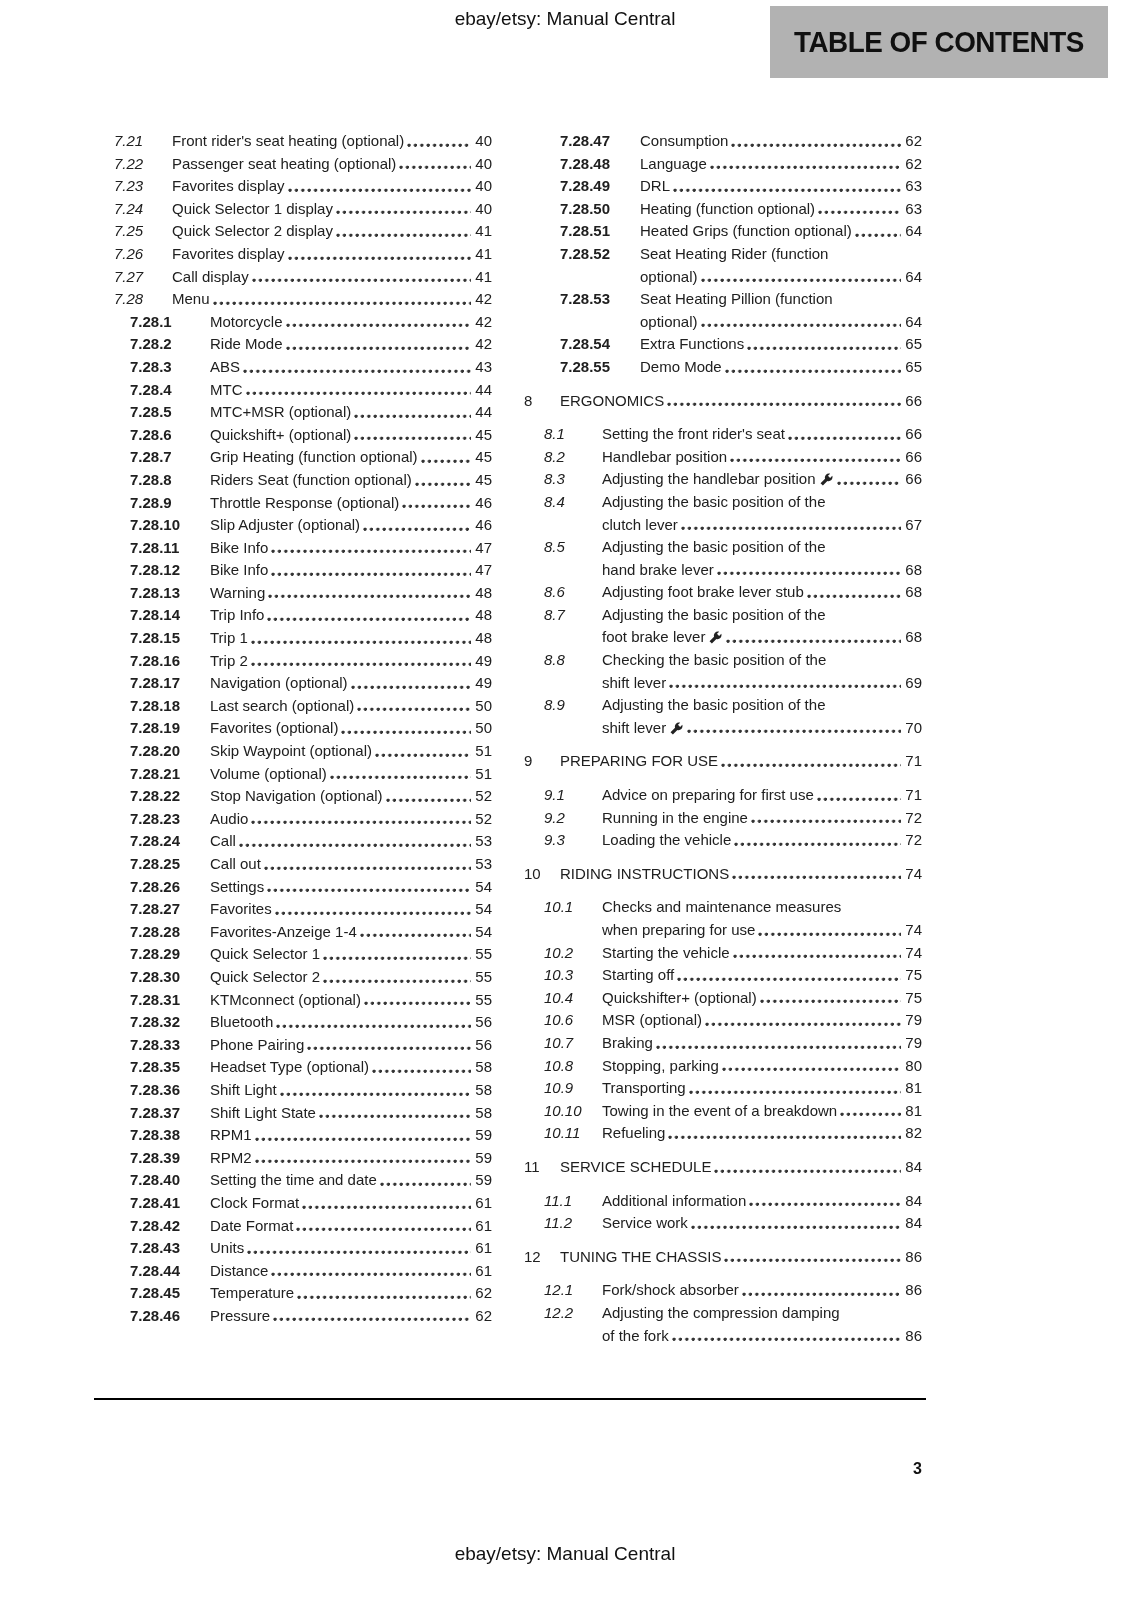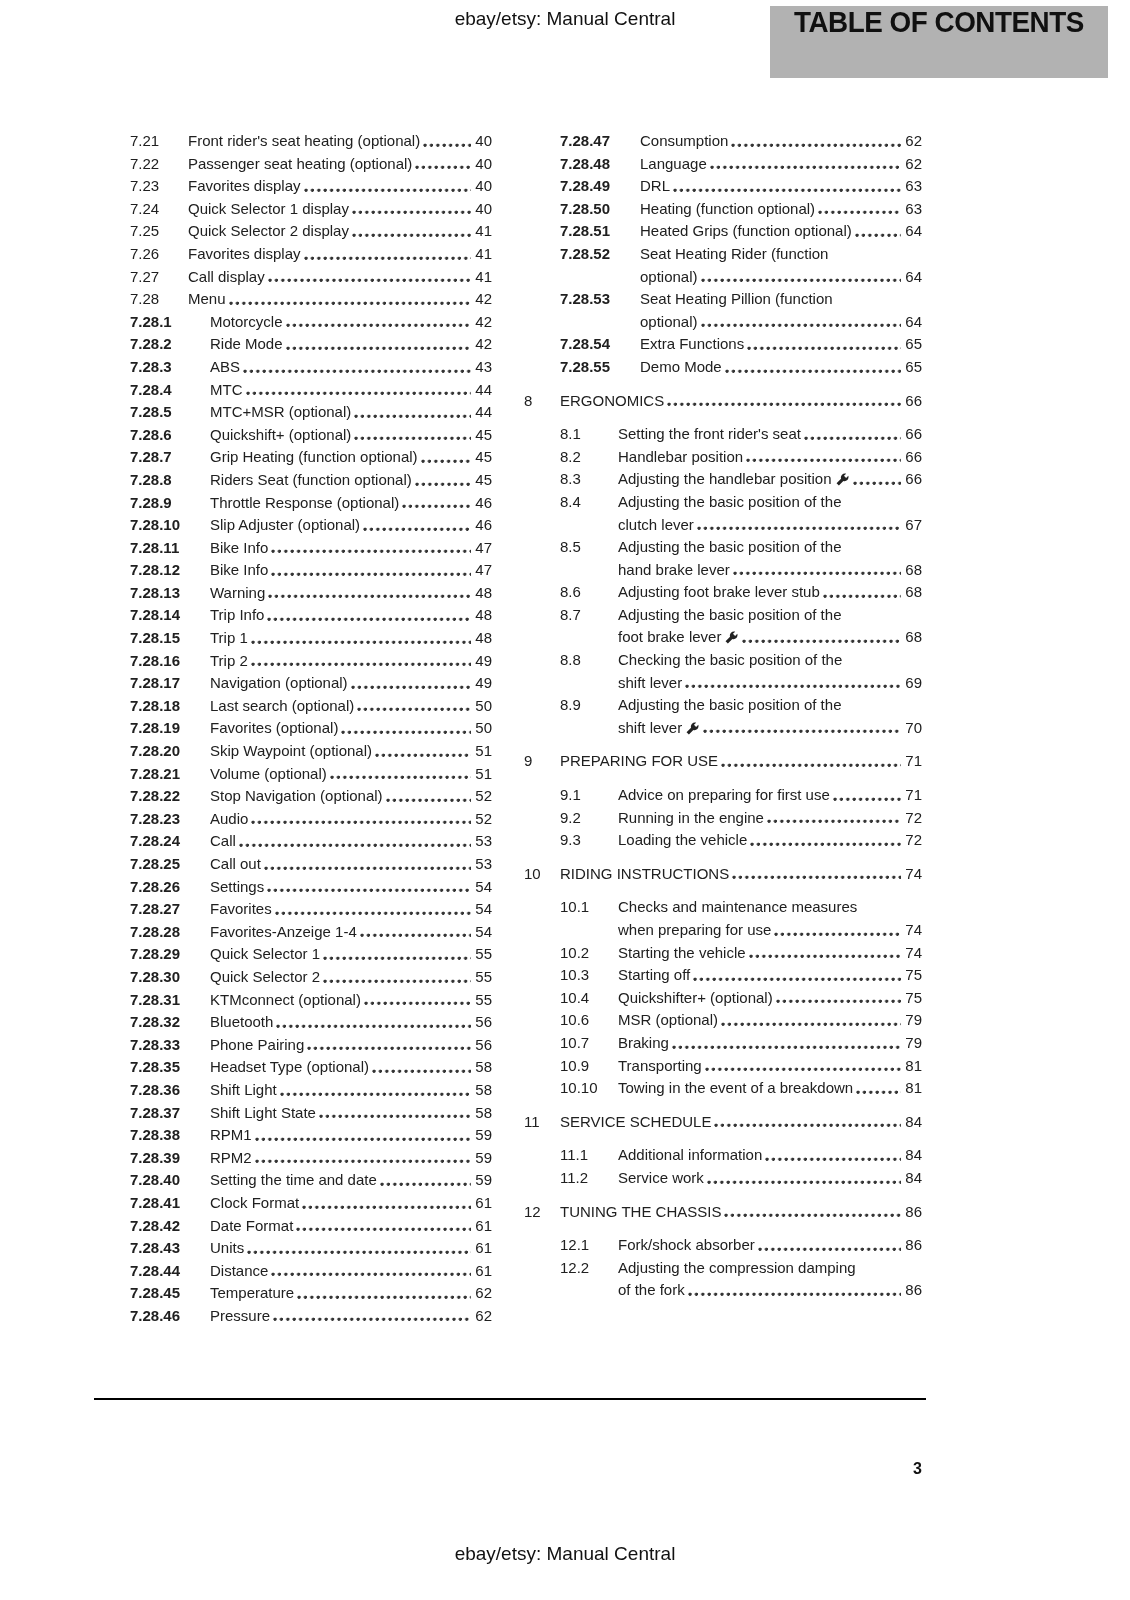--- a/index.html
+++ b/index.html
@@ -12,37 +12,37 @@
     position: relative;
     overflow: hidden;
   }
   .top-label {
     position: absolute; top: 8px; left: 0; width: 1130px;
     text-align: center; font-size: 19px; color: #111;
   }
   .title-box {
     position: absolute; top: 6px; left: 770px; width: 338px; height: 72px;
     background: #b2b2b2;
-    display: flex; justify-content: center;
+    display: flex; align-items: center; justify-content: center;
   }
   .title-box span {
     font-weight: bold; font-size: 29px; color: #101010;
     letter-spacing: -0.5px; transform: scaleX(0.96);
     white-space: nowrap;
   }
   .toc-wrap {
     position: absolute; top: 130px; left: 94px; width: 828px;
     display: flex; gap: 32px;
   }
   .col { width: 398px; }
   .row { display: flex; font-size: 15px; line-height: 22.6px; }
   .row .num { flex: 0 0 auto; }
   .row.lvl0 { margin: 11px 0; }
   .row.lvl0 .num { width: 36px; margin-left: 0; }
-  .row.lvl1 .num { width: 58px; margin-left: 36px; }
+  .row.lvl1 .num { width: 58px; margin-left: 20px; font-style: italic; }
   .row.lvl2 .num { width: 80px; margin-left: 36px; font-weight: bold; }
   .row .body { flex: 1 1 auto; min-width: 0; }
   .tline { display: block; }
   .tline.last { display: flex; }
   .tline .txt { flex: 0 1 auto; }
   .leader {
     flex: 1 1 auto;
     align-self: flex-end;
     height: 7px;
     margin: 0 3px 3px 3px;
@@ -926,36 +926,56 @@
         <span class="num">10.7</span>
         <span class="body">
           <span class="tline last">
             <span class="txt">Braking</span>
             <span class="leader"></span>
             <span class="pg">79</span>
           </span>
         </span>
       </div>
       <div class="row lvl1">
+        <span class="num">10.8</span>
+        <span class="body">
+          <span class="tline last">
+            <span class="txt">Stopping, parking</span>
+            <span class="leader"></span>
+            <span class="pg">80</span>
+          </span>
+        </span>
+      </div>
+      <div class="row lvl1">
         <span class="num">10.9</span>
         <span class="body">
           <span class="tline last">
             <span class="txt">Transporting</span>
             <span class="leader"></span>
             <span class="pg">81</span>
           </span>
         </span>
       </div>
       <div class="row lvl1">
         <span class="num">10.10</span>
         <span class="body">
           <span class="tline last">
             <span class="txt">Towing in the event of a breakdown</span>
             <span class="leader"></span>
             <span class="pg">81</span>
+          </span>
+        </span>
+      </div>
+      <div class="row lvl1">
+        <span class="num">10.11</span>
+        <span class="body">
+          <span class="tline last">
+            <span class="txt">Refueling</span>
+            <span class="leader"></span>
+            <span class="pg">82</span>
           </span>
         </span>
       </div>
       <div class="row lvl0">
         <span class="num">11</span>
         <span class="body">
           <span class="tline last">
             <span class="txt">SERVICE SCHEDULE</span>
             <span class="leader"></span>
             <span class="pg">84</span>

